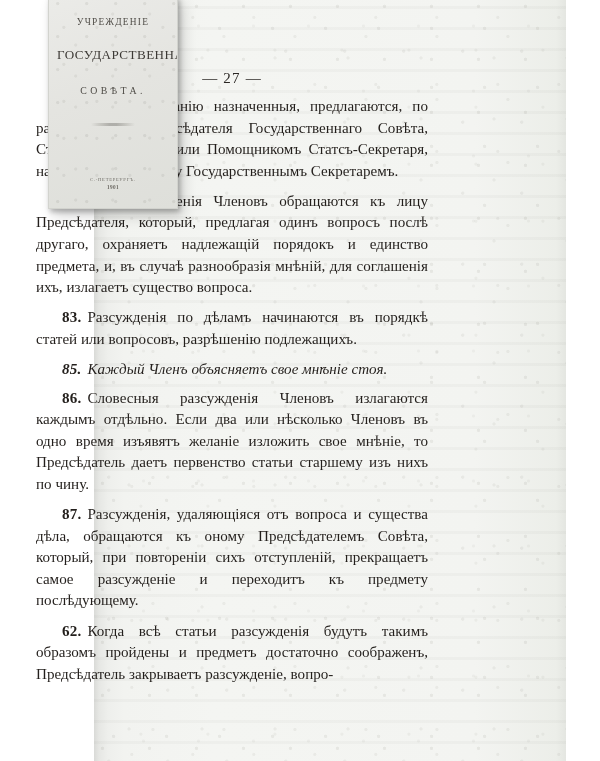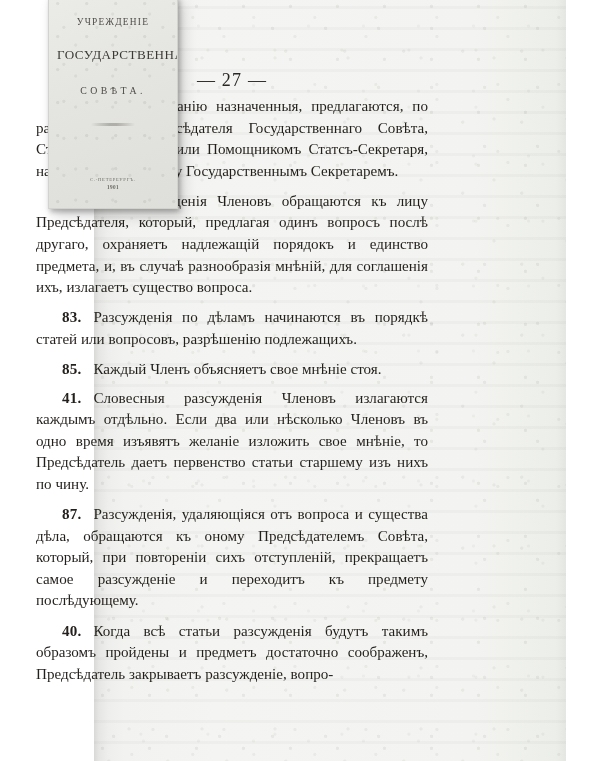--- a/index.html
+++ b/index.html
@@ -77,21 +77,21 @@
     height: 761px;
     color: #231f1c;
   }
 
   .folio {
     position: absolute;
     top: 70px;
     left: 0;
     width: 392px;
     text-align: center;
-    font-size: 18px;
+    font-size: 15px;
     letter-spacing: 1.2px;
     color: #2a2623;
   }
 
   .body-flow {
     position: absolute;
     top: 96px;
     left: 0;
     width: 392px;
   }
@@ -99,26 +99,26 @@
   .para {
     margin: 0 0 8.5px 0;
     font-size: 15.1px;
     line-height: 21.6px;
     text-align: justify;
     text-indent: 26px;
     color: #231f1c;
     text-rendering: optimizeLegibility;
   }
 
-  .para.tight { margin-bottom: 7px; }
+  .para.tight { margin-bottom: 7px; font-style: italic; }
 
   .sec-num {
     font-weight: bold;
     letter-spacing: .2px;
-    margin-right: 12px;
+    margin-right: 6px;
   }
 
   
   .title-card {
     position: absolute;
     left: 48px;
     top: -4px;
     width: 128px;
     height: 211px;
     background: linear-gradient(160deg, #ebebe8 0%, #e4e4e0 45%, #dedfda 100%);
@@ -233,29 +233,29 @@
       <p class="para">
         <span class="sec-num">83.</span><span>Разсужденія по дѣламъ начинаются въ порядкѣ статей или вопросовъ, разрѣшенію подлежащихъ.</span>
       </p>
 
 
       <p class="para tight">
         <span class="sec-num">85.</span><span>Каждый Членъ объясняетъ свое мнѣніе стоя.</span>
       </p>
 
       <p class="para">
-        <span class="sec-num">41.</span><span>Словесныя разсужденія Членовъ излагаются каждымъ отдѣльно. Если два или нѣсколько Членовъ въ одно время изъявятъ желаніе изложить свое мнѣніе, то Предсѣдатель даетъ первенство статьи старшему изъ нихъ по чину.</span>
+        <span class="sec-num">86.</span><span>Словесныя разсужденія Членовъ излагаются каждымъ отдѣльно. Если два или нѣсколько Членовъ въ одно время изъявятъ желаніе изложить свое мнѣніе, то Предсѣдатель даетъ первенство статьи старшему изъ нихъ по чину.</span>
       </p>
 
       <p class="para">
         <span class="sec-num">87.</span><span>Разсужденія, удаляющіяся отъ вопроса и существа дѣла, обращаются къ оному Предсѣдателемъ Совѣта, который, при повтореніи сихъ отступленій, прекращаетъ самое разсужденіе и переходитъ къ предмету послѣдующему.</span>
       </p>
 
       <p class="para">
-        <span class="sec-num">40.</span><span>Когда всѣ статьи разсужденія будутъ такимъ образомъ пройдены и предметъ достаточно соображенъ, Предсѣдатель закрываетъ разсужденіе, вопро-</span>
+        <span class="sec-num">62.</span><span>Когда всѣ статьи разсужденія будутъ такимъ образомъ пройдены и предметъ достаточно соображенъ, Предсѣдатель закрываетъ разсужденіе, вопро-</span>
       </p>
 
     </div>
   </div>
 
   <div class="title-card">
     <div class="tc-inner">
       <div class="tc-line1">УЧРЕЖДЕНІЕ</div>
       <div class="tc-line2">ГОСУДАРСТВЕННАГО</div>
       <div class="tc-line3">СОВѢТА.</div>

